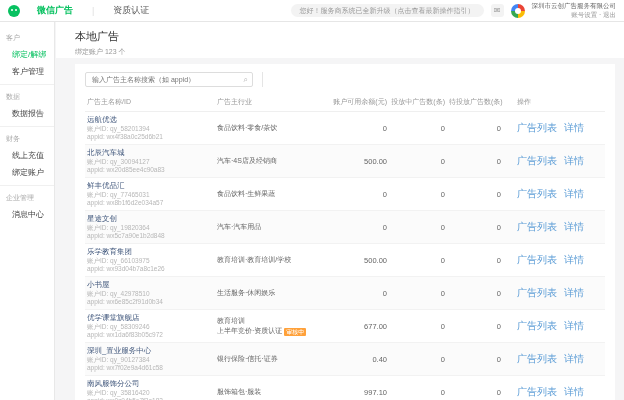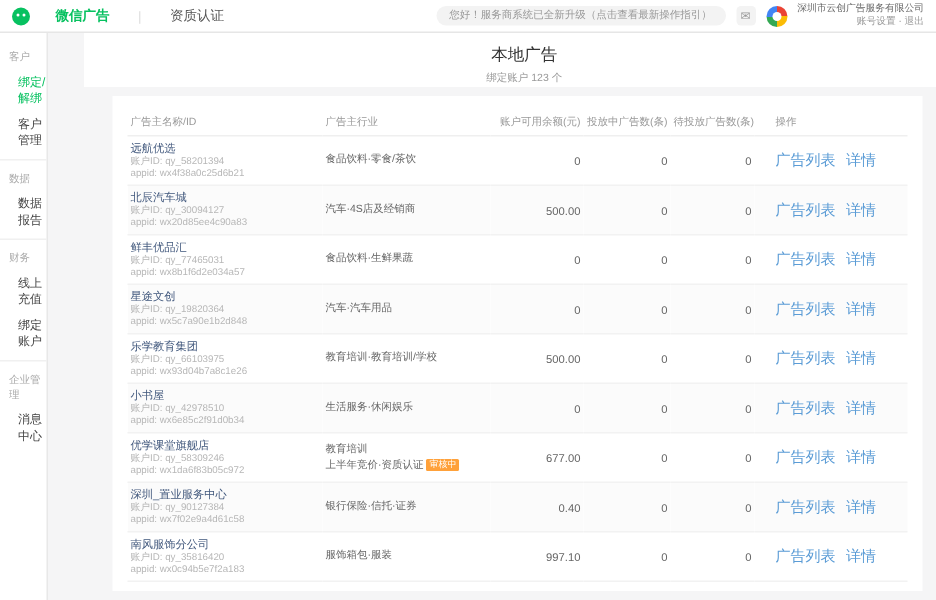--- a/index.html
+++ b/index.html
@@ -23,30 +23,30 @@
     font-size:8px;line-height:13px;text-align:center;}
   .avatar{width:14px;height:14px;border-radius:50%;flex:none;
     background:conic-gradient(#ea4335 0 25%,#fbbc05 25% 50%,#34a853 50% 75%,#4285f4 75% 100%);
     position:relative;}
   .avatar:after{content:"";position:absolute;left:4px;top:4px;width:6px;height:6px;
     border-radius:50%;background:#fff;}
   .acct{text-align:right;line-height:1.25;}
   .acct .co{font-size:6.5px;color:#666;}
   .acct .lk{font-size:6.5px;color:#999;}
   
-  .sidebar{position:absolute;top:22px;left:0;bottom:0;width:32px;background:#fff;
+  .sidebar{position:absolute;top:22px;left:0;bottom:0;width:55px;background:#fff;
     border-right:1px solid #e8e8e8;padding-top:4px;}
   .sb-sec{padding:5px 0 4px;}
   .sb-sec + .sb-sec{border-top:1px solid #f0f0f0;}
   .sb-label{font-size:7px;color:#aaa;padding:2px 0 3px 6px;}
   .sb-item{font-size:8px;color:#444;padding:3px 0 3px 12px;cursor:pointer;}
   .sb-item.active{color:#07c160;}
   
   .page-head{position:absolute;left:56px;top:22px;right:0;height:36px;background:#fff;
-    padding:7px 0 0 19px;text-align:center;}
+    padding:7px 0 0 19px;}
   .page-title{font-size:11px;color:#333;font-weight:500;}
   .page-sub{font-size:7px;color:#999;margin-top:3px;}
   
   .card{position:absolute;left:75px;top:64px;width:540px;background:#fff;padding:8px 10px 6px;}
   .search-row{display:flex;align-items:center;margin-bottom:6px;}
   .search-box{width:168px;height:15px;border:1px solid #ddd;border-radius:2px;
     display:flex;align-items:center;padding:0 4px;}
   .search-box input{border:0;outline:0;flex:1;font-size:7px;color:#666;background:transparent;
     font-family:inherit;min-width:0;}
   .search-ic{font-size:8px;color:#aaa;line-height:1;flex:none;}
@@ -122,20 +122,27 @@
   </div>
   </div>
 
   <div class="page-head">
     <div class="page-title">本地广告</div>
     <div class="page-sub">绑定账户 123 个</div>
   </div>
 
   <div class="card">
 
+    <div class="search-row">
+      <div class="search-box">
+        <input type="text" placeholder="输入广告主名称搜索（如 appid）" style="">
+        <span class="search-ic">⌕</span>
+      </div>
+      <span class="search-div"></span>
+    </div>
 
     <table>
       <colgroup>
         <col style="width:130px">
           <col style="width:112px">
           <col style="width:62px">
         <col style="width:58px">
           <col style="width:56px">
           <col style="width:102px">
       </colgroup>

